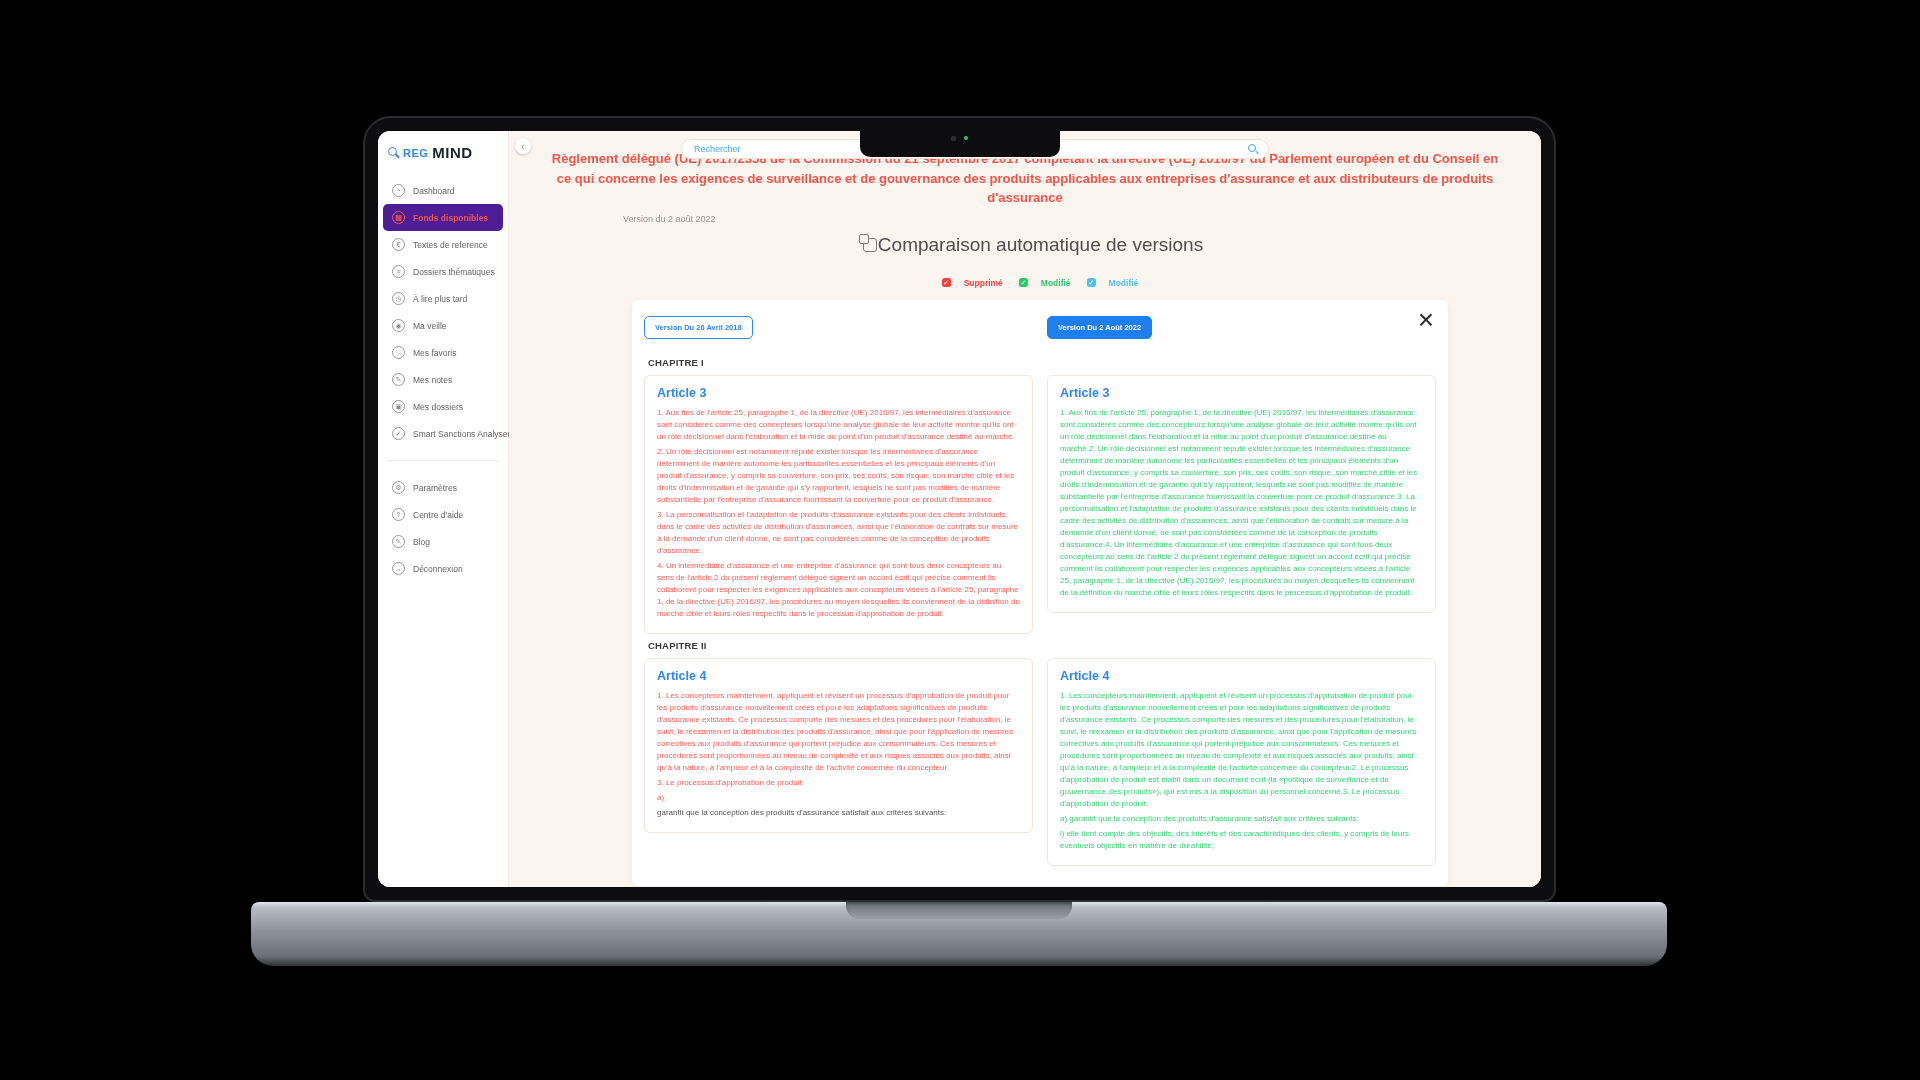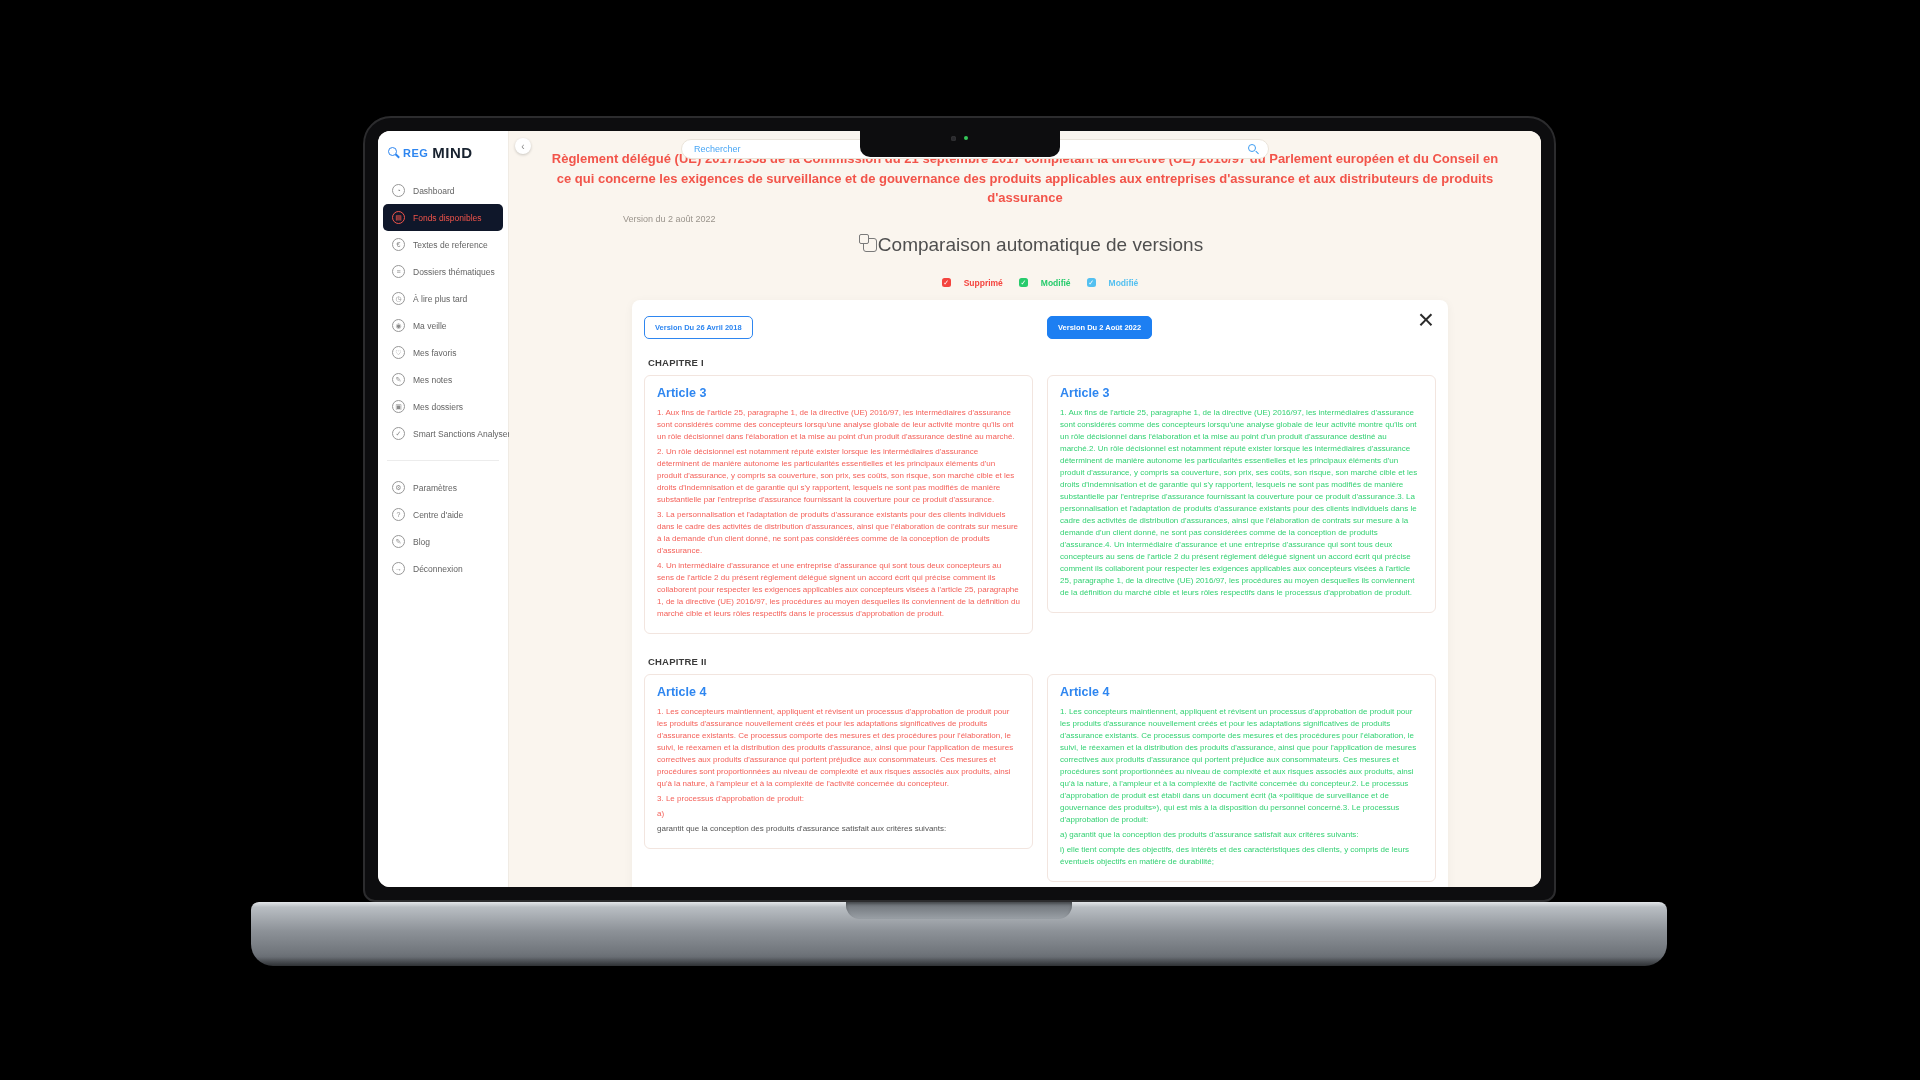--- a/index.html
+++ b/index.html
@@ -35,21 +35,21 @@
     border:1.8px solid #2e86f0;border-radius:50%;}
   .logo-ic::after{content:"";position:absolute;left:7px;top:8px;width:5px;height:1.8px;
     background:#2e86f0;transform:rotate(45deg);}
   .lg-reg{color:#2e86f0;font-weight:bold;font-size:11px;letter-spacing:.5px;}
   .lg-mind{color:#18222f;font-weight:bold;font-size:15px;letter-spacing:.5px;}
   .sitem{display:flex;align-items:center;gap:8px;height:27px;padding:0 9px;margin:0 5px;
     border-radius:5px;cursor:pointer;}
   .sic{width:13px;height:13px;border:1px solid #979797;border-radius:50%;font-size:7px;
     display:flex;align-items:center;justify-content:center;color:#8a8a8a;flex:none;box-sizing:border-box;}
   .slb{font-size:8.5px;color:#636363;white-space:nowrap;}
-  .sitem.active{background:#0f172a;}
+  .sitem.active{background:#4c1d95;font-weight:bold;}
   .sitem.active .slb{color:#f2544a;}
   .sitem.active .sic{border-color:#f2544a;color:#f2544a;}
   .divider{border-top:1px solid #ececec;margin:13px 9px;}
 
   
   .main{flex:1;position:relative;background:#faf5ee;overflow:hidden;}
   .collapse{position:absolute;left:6px;top:7px;width:16px;height:16px;border-radius:50%;
     background:#fff;box-shadow:0 1px 3px rgba(0,0,0,.2);display:flex;align-items:center;
     justify-content:center;font-size:10px;color:#888;cursor:pointer;z-index:5;}
   .searchbar{position:absolute;left:172px;top:8px;width:588px;height:20px;background:#fff;
@@ -83,21 +83,21 @@
   .close{position:absolute;top:2px;right:14px;font-size:28px;font-weight:100;color:#2b2b2b;
     cursor:pointer;line-height:1.3;}
   .grid{display:grid;grid-template-columns:1fr 1fr;column-gap:14px;align-items:start;}
   .btn-cell{margin-bottom:14px;}
   .vbtn{font-family:"Liberation Sans",sans-serif;font-size:7.5px;font-weight:bold;
     border-radius:5px;padding:6px 10px;cursor:pointer;}
   .vbtn.outline{background:#fff;border:1px solid #2e86f0;color:#2e86f0;}
   .vbtn.filled{background:#1d7ff2;border:1px solid #1d7ff2;color:#fff;}
   .chapter{grid-column:1/-1;font-size:9.5px;font-weight:bold;color:#3a3a3a;
     margin:4px 0 7px 4px;letter-spacing:.2px;}
-  .chapter.second{margin-top:22px;}
+  .chapter.second{margin-top:6px;}
   .abox{border:1px solid #f2e5df;border-radius:6px;padding:10px 12px;background:#fff;}
   .atitle{color:#2e86f0;font-weight:bold;font-size:12.5px;margin:0 0 7px;}
   .abox p{margin:0 0 3px;font-size:8px;line-height:1.5;}
   .c-r{color:#f4615a;}
   .c-g{color:#33d173;}
   .c-d{color:#555;}
 </style>
 </head>
 <body>
 

